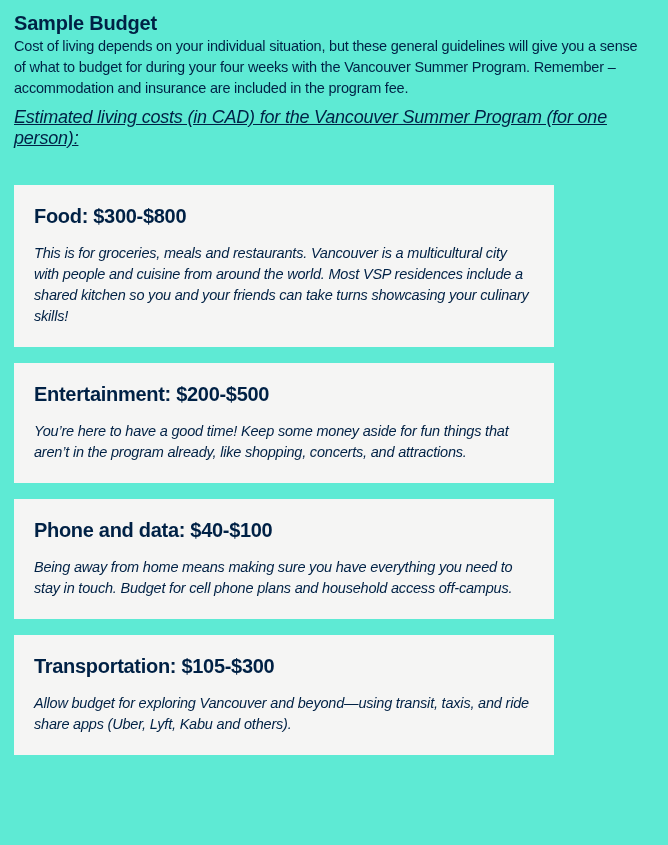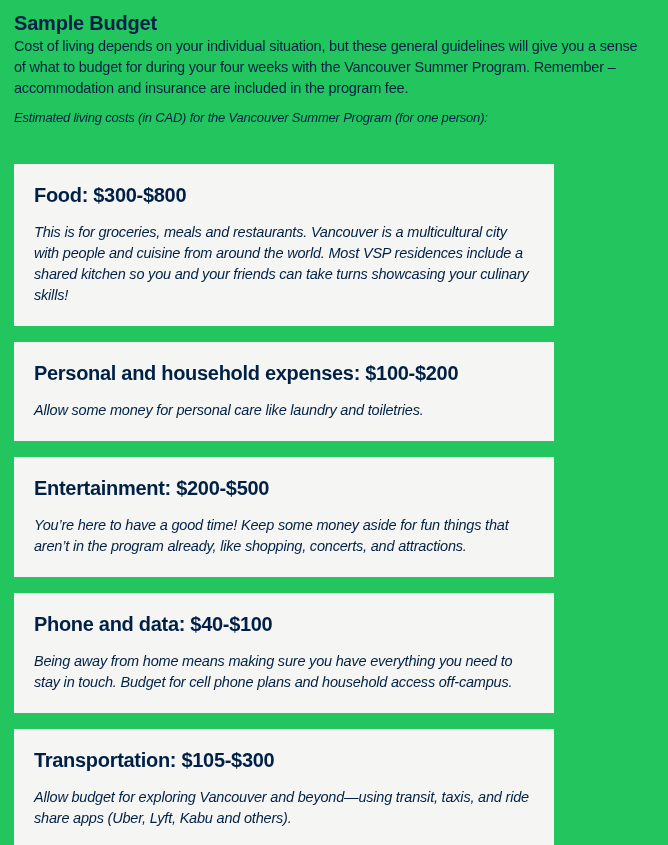--- a/index.html
+++ b/index.html
@@ -11,42 +11,43 @@
     font-family: "Liberation Sans", sans-serif;
     color: #002145;
   }
   .page {
     position: relative;
     width: 668px;
     height: 845px;
     box-sizing: border-box;
     padding: 10px 24px 0 14px;
     overflow: hidden;
-    background: #22c55e;
+    background: #5eead4;
   }
   .title {
     margin: 0;
     font-size: 20px;
     line-height: 26px;
     font-weight: 700;
     letter-spacing: -0.2px;
   }
   .intro {
     margin: 0 0 0;
     font-size: 14.5px;
     line-height: 21px;
     letter-spacing: -0.2px;
     max-width: 640px;
   }
   .note {
     margin: 8px 0 0;
-    font-size: 13px;
+    font-size: 18px;
     line-height: 21px;
     font-style: italic;
     letter-spacing: -0.2px;
+    text-decoration: underline;
   }
   .cards {
     margin-top: 36px;
   }
   .card {
     background: #f5f5f4;
     width: 540px;
     box-sizing: border-box;
     padding: 18px 20px 20px;
     margin-bottom: 16px;
@@ -77,24 +78,20 @@
 
   <p class="note">Estimated living costs (in CAD) for the Vancouver Summer Program (for one person):</p>
 
   <div class="cards">
 
       <section class="card">
         <h2 class="card-heading">Food: $300-$800</h2>
         <p class="card-body">This is for groceries, meals and restaurants. Vancouver is a multicultural city with people and cuisine from around the world. Most VSP residences include a shared kitchen so you and your friends can take turns showcasing your culinary skills!</p>
       </section>
 
-      <section class="card">
-        <h2 class="card-heading">Personal and household expenses: $100-$200</h2>
-        <p class="card-body">Allow some money for personal care like laundry and toiletries.</p>
-      </section>
 
       <section class="card">
         <h2 class="card-heading">Entertainment: $200-$500</h2>
         <p class="card-body">You’re here to have a good time! Keep some money aside for fun things that aren’t in the program already, like shopping, concerts, and attractions.</p>
       </section>
 
       <section class="card">
         <h2 class="card-heading">Phone and data: $40-$100</h2>
         <p class="card-body">Being away from home means making sure you have everything you need to stay in touch. Budget for cell phone plans and household access off-campus.</p>
       </section>

